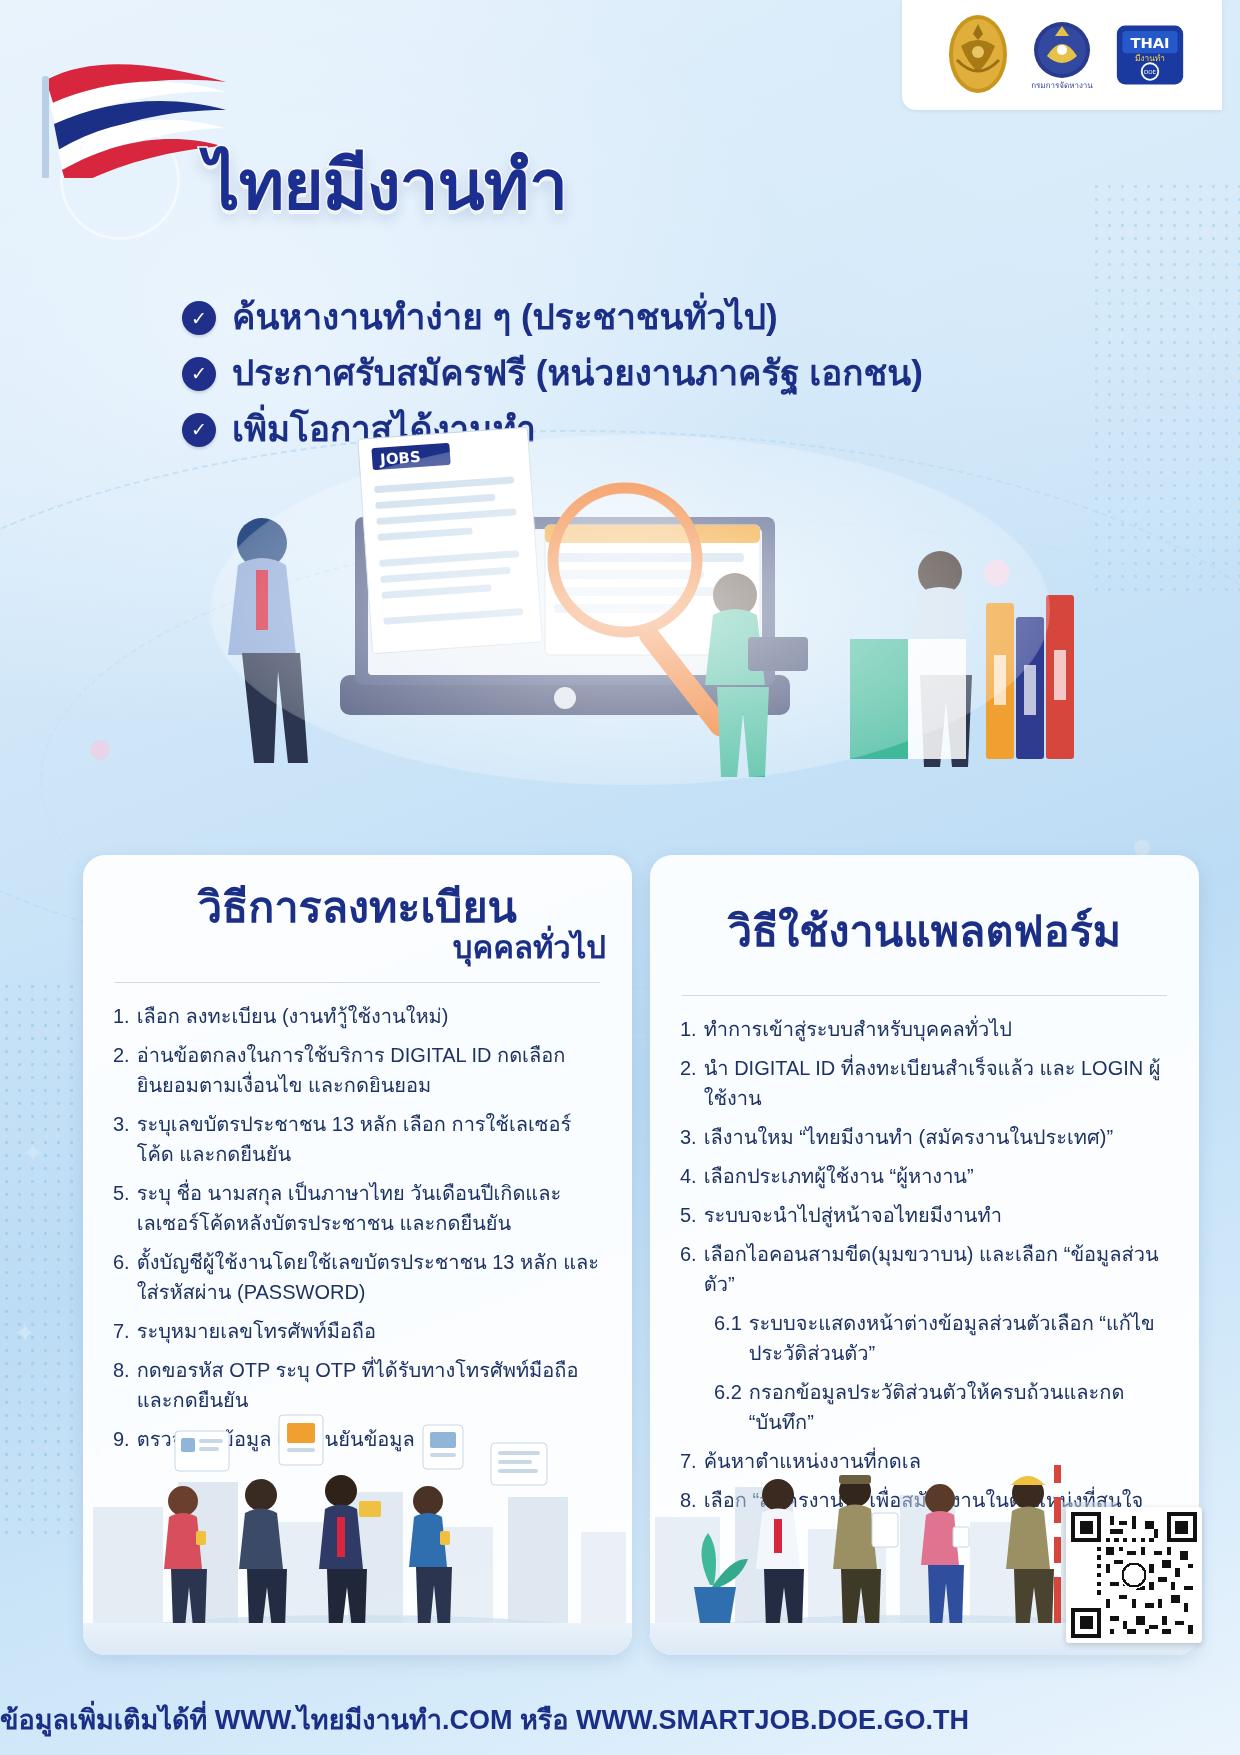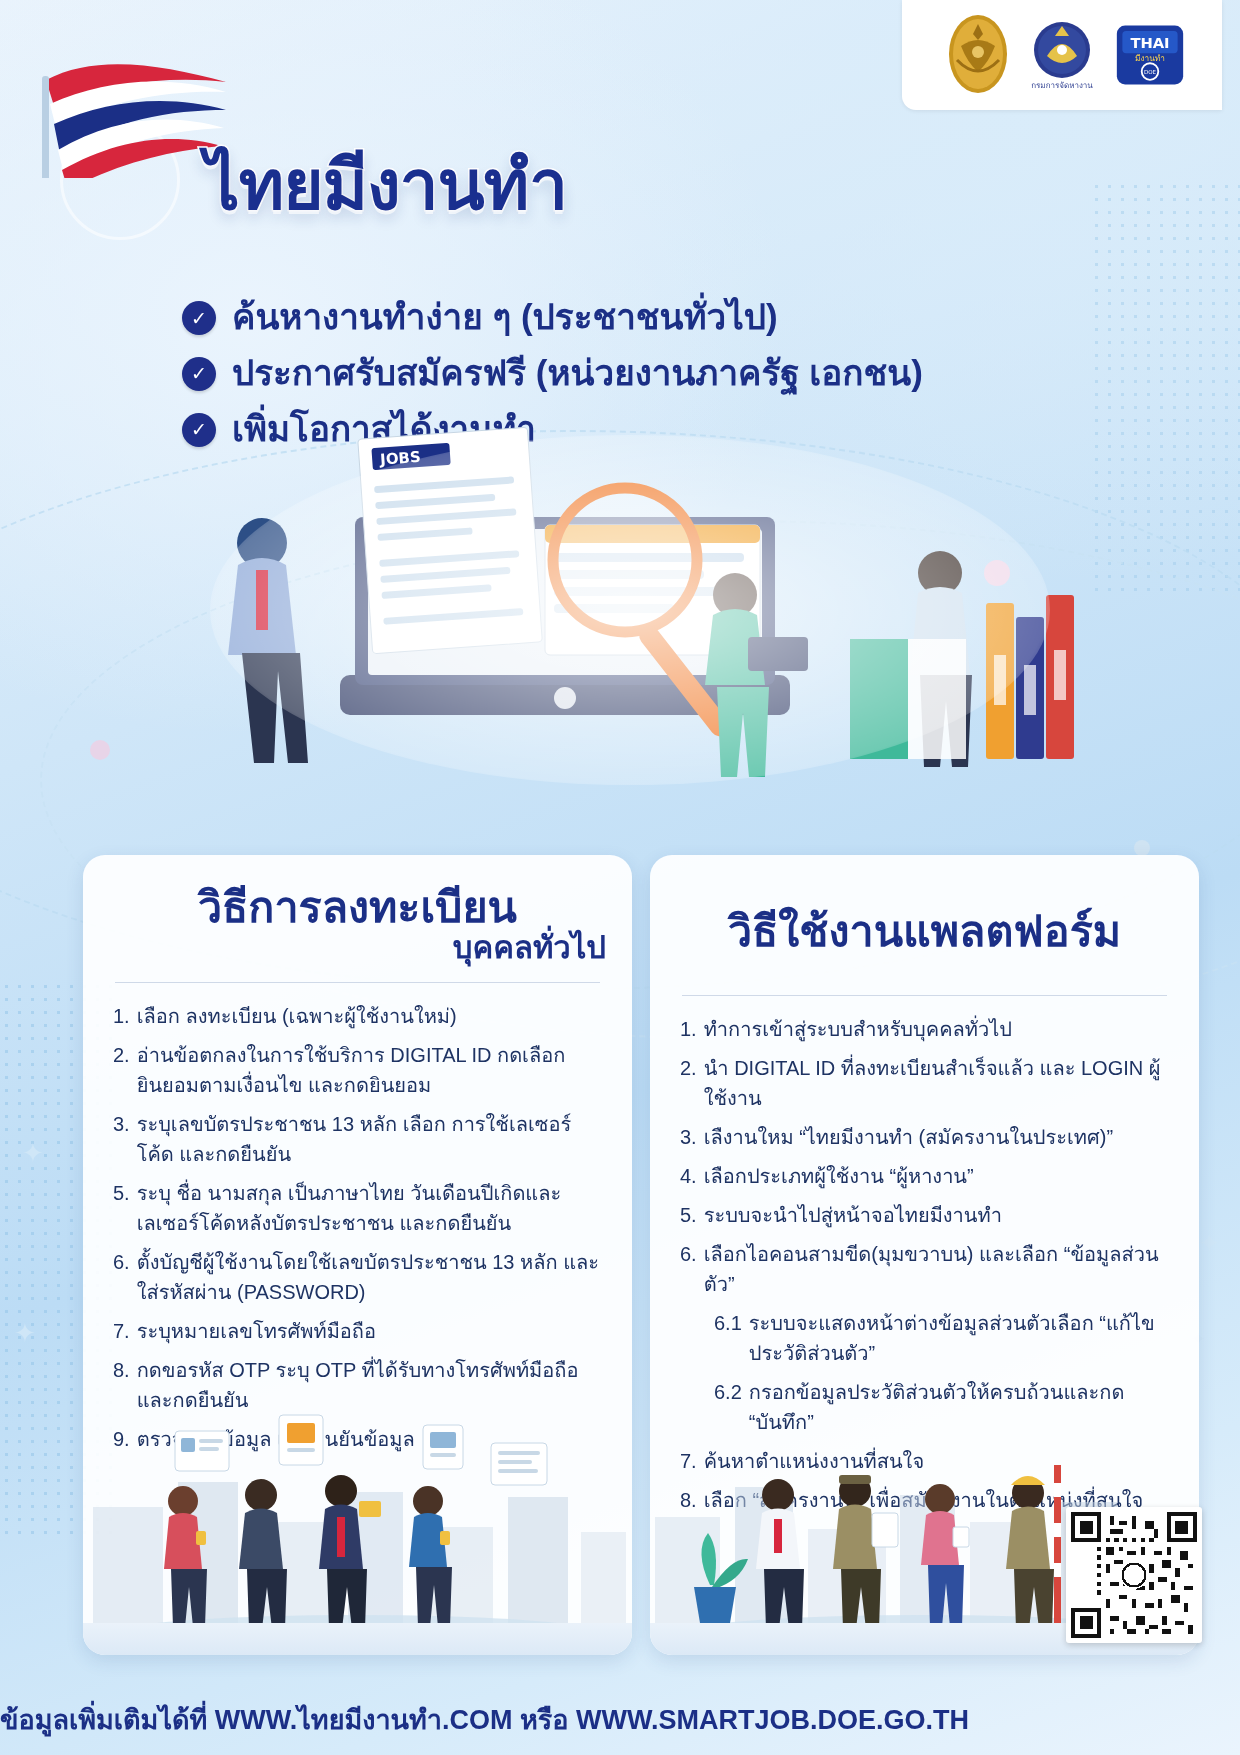--- a/index.html
+++ b/index.html
@@ -276,21 +276,21 @@
 
   <div class="panel">
     <div class="panel-title">
       <span class="t1">วิธีการลงทะเบียน</span>
       <span class="t2">บุคคลทั่วไป</span>
     </div>
     <div class="panel-rule"></div>
     <div class="steps">
       <div class="step">
           <span class="num">1.</span>
-          <span class="txt">เลือก ลงทะเบียน (เฉพาะผู้ใช้งานใหม่)</span>
+          <span class="txt">เลือก ลงทะเบียน (งานทำู้ใช้งานใหม่)</span>
         </div>
       <div class="step">
           <span class="num">2.</span>
           <span class="txt">อ่านข้อตกลงในการใช้บริการ DIGITAL ID กดเลือกยินยอมตามเงื่อนไข และกดยินยอม</span>
         </div>
       <div class="step">
           <span class="num">3.</span>
           <span class="txt">ระบุเลขบัตรประชาชน 13 หลัก เลือก การใช้เลเซอร์โค้ด และกดยืนยัน</span>
         </div>
       <div class="step">
@@ -409,21 +409,21 @@
       <div class="step substep">
           <span class="num">6.1</span>
           <span class="txt">ระบบจะแสดงหน้าต่างข้อมูลส่วนตัวเลือก “แก้ไขประวัติส่วนตัว”</span>
         </div>
       <div class="step substep">
           <span class="num">6.2</span>
           <span class="txt">กรอกข้อมูลประวัติส่วนตัวให้ครบถ้วนและกด “บันทึก”</span>
         </div>
       <div class="step">
           <span class="num">7.</span>
-          <span class="txt">ค้นหาตำแหน่งงานที่สนใจ</span>
+          <span class="txt">ค้นหาตำแหน่งงานที่กดเล</span>
         </div>
       <div class="step">
           <span class="num">8.</span>
           <span class="txt">เลือก “สมัครงานนี้” เพื่อสมัครงานในตำแหน่งที่สนใจ</span>
         </div>
     </div>
 
     <div class="panel-art">
       <svg class="skyline" viewBox="0 0 549 160" preserveAspectRatio="none" aria-hidden="true">
         <rect x="5" y="50" width="65" height="110" fill="#d3e0ec"></rect>

